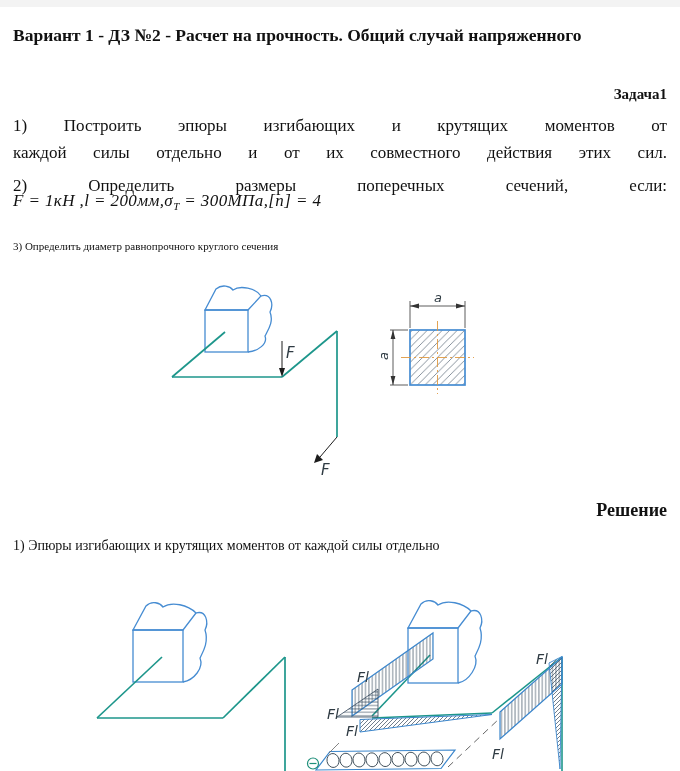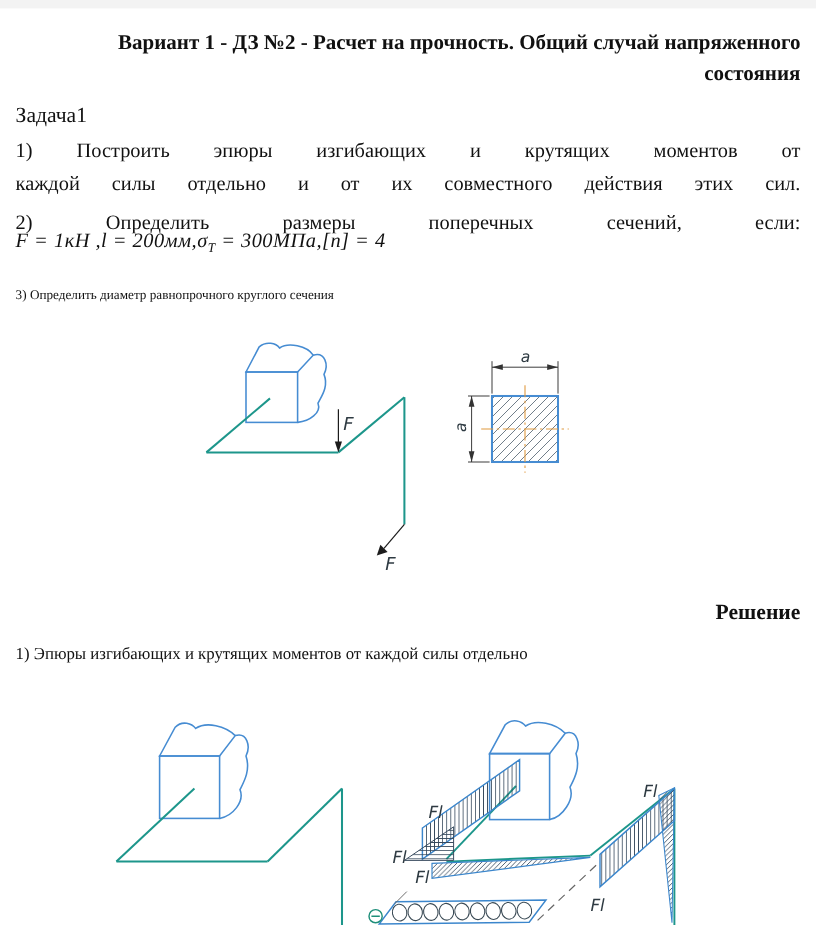--- a/index.html
+++ b/index.html
@@ -2,40 +2,39 @@
 <html><head>
 <meta charset="utf-8">
 <style>
   html,body{margin:0;padding:0;}
   body{
     width:680px;height:771px;position:relative;background:#ffffff;
     font-family:"Liberation Serif", serif;color:#111;overflow:hidden;
   }
   .top-strip{position:absolute;left:0;top:0;width:680px;height:7px;background:#f3f3f3;}
   .abs{position:absolute;left:13px;width:654px;}
-  .title{top:22px;text-align:right;font-weight:bold;font-size:17.5px;line-height:26px;}
-  .task-head{top:86px;font-weight:normal;font-size:18px;}
+  .title{top:22px;text-align:left;font-weight:bold;font-size:17.5px;line-height:26px;}
+  .task-head{top:86px;font-weight:bold;font-size:15px;text-align:right;}
   .jline{font-size:17px;line-height:27px;text-align:justify;text-align-last:justify;}
   .l1{top:112px;} .l2{top:139px;} .l3{top:172px;}
   .formula{top:191px;font-size:17px;font-style:italic;letter-spacing:.4px;}
   .formula sub{font-size:11px;font-style:italic;}
   .l4{top:240px;font-size:11px;}
   .sol-head{top:500px;text-align:right;font-weight:bold;font-size:18px;}
   .sol-line{top:538px;font-size:14px;}
   svg.draw{position:absolute;left:0;top:0;}
   text.cad{font-family:"DejaVu Sans", sans-serif;font-style:italic;font-weight:400;fill:#2e3a42;}
 </style>
 </head>
 <body>
 
 <div class="top-strip"></div>
 
 <div class="abs title">
   <div>Вариант 1 - ДЗ №2 - Расчет на прочность. Общий случай напряженного</div>
-  <div>состояния</div>
 </div>
 
 <div class="abs task-head">Задача1</div>
 
 <div class="abs jline l1">1) Построить эпюры изгибающих и крутящих моментов от</div>
 <div class="abs jline l2">каждой силы отдельно и от их совместного действия этих сил.</div>
 <div class="abs jline l3">2) Определить размеры поперечных сечений, если:</div>
 
 <div class="abs formula">
   <span>F = 1кН ,l = 200мм,</span><span>σ</span><sub>Т</sub><span> = 300МПа,</span><span>[n] = 4</span>

